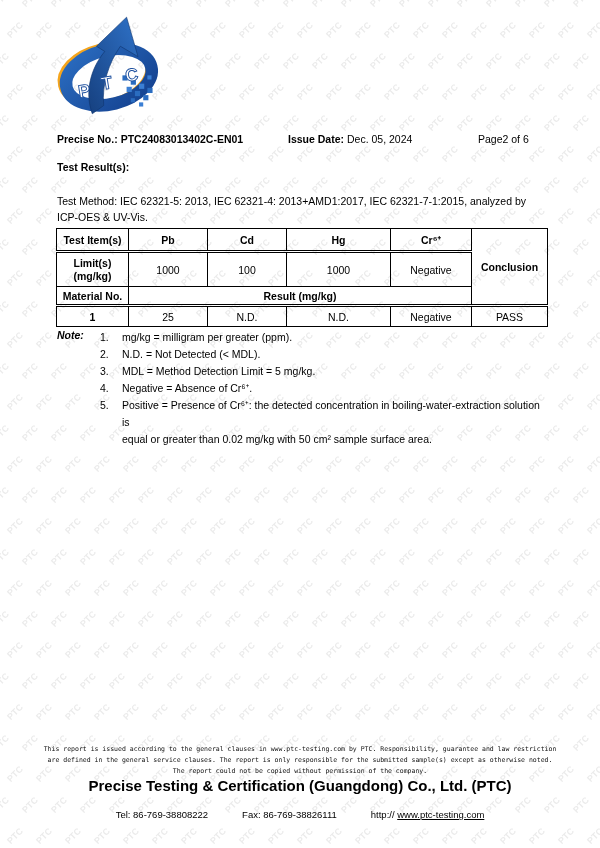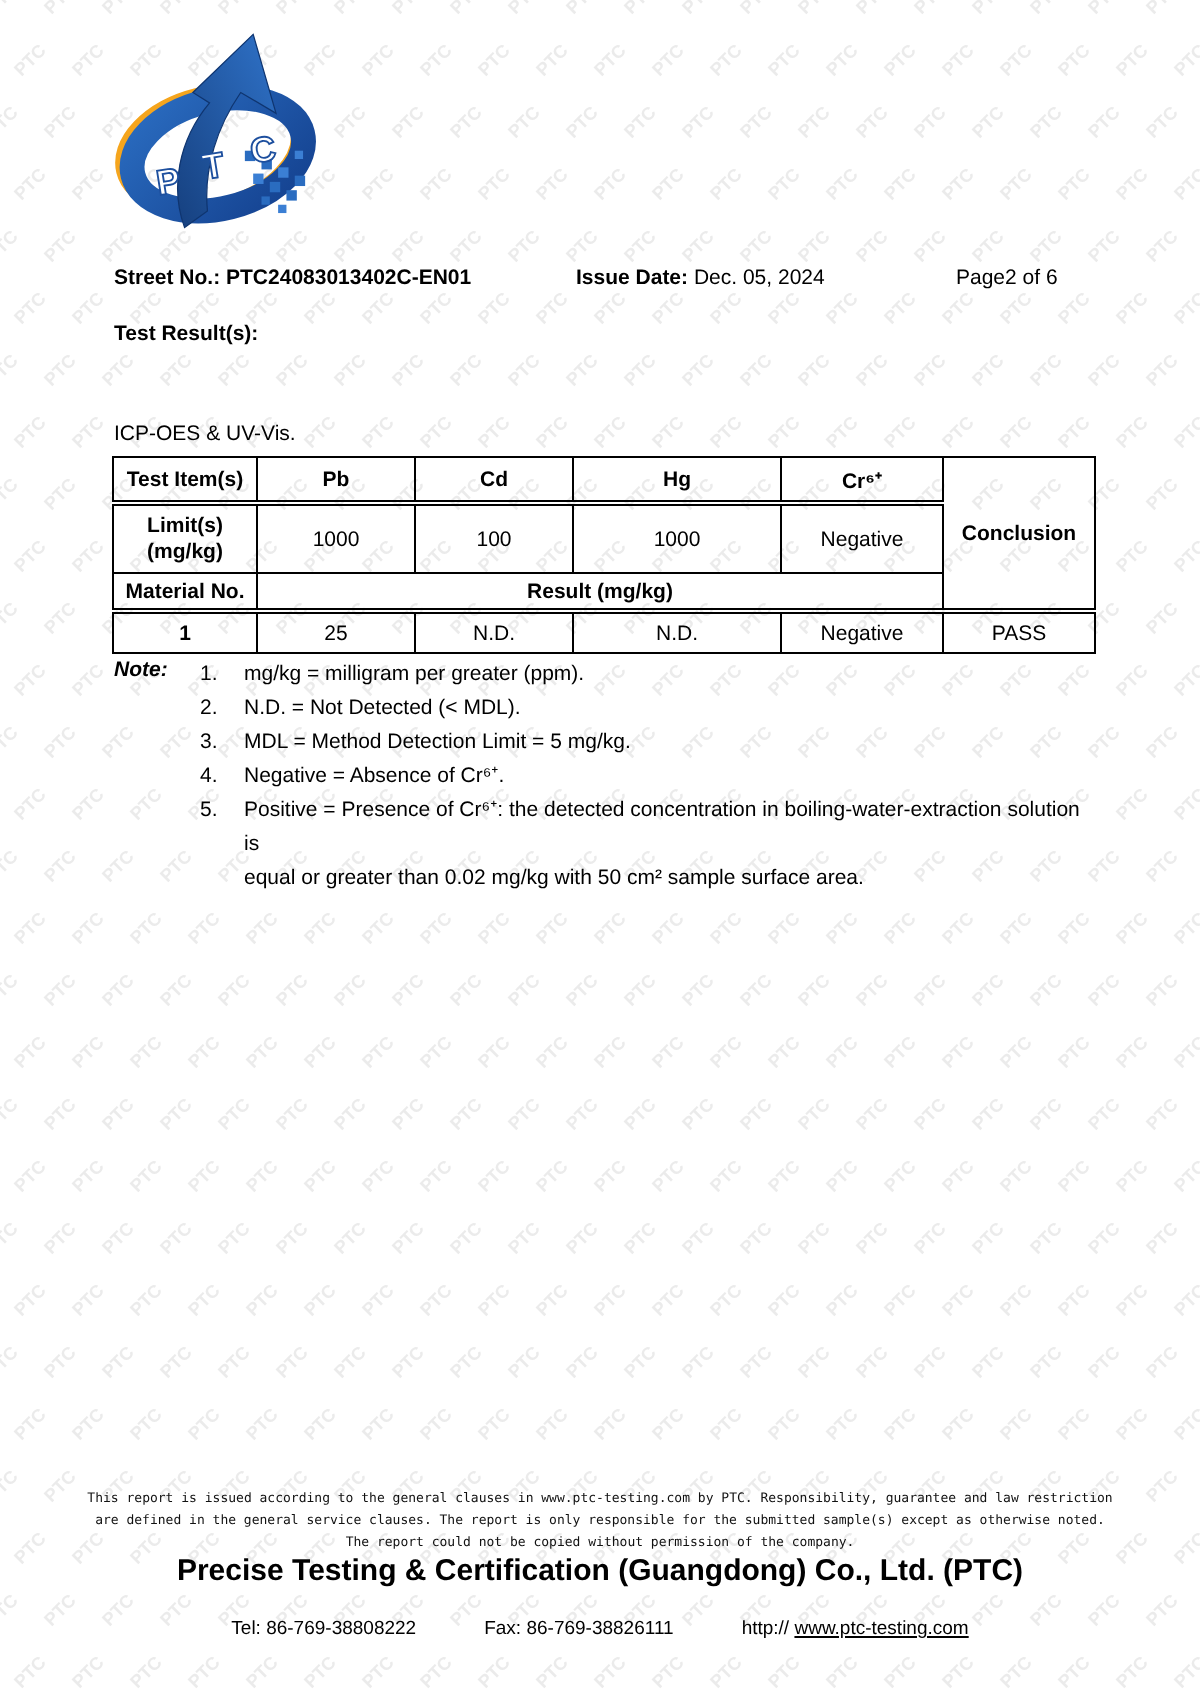--- a/index.html
+++ b/index.html
@@ -684,31 +684,32 @@
           <text x="23" y="77">P</text>
           <text x="46" y="73">T</text>
           <text x="70" y="69">C</text>
         </g>
       </svg>
     </div>
 
 
     <div class="hdr">
       <div class="hdr-report">
-        <span>Street No.:</span>
+        <span>Precise No.:</span>
         <span>PTC24083013402C-EN01</span>
       </div>
       <div class="hdr-issue">
         <span class="lbl">Issue Date:</span>
         <span>Dec. 05, 2024</span>
       </div>
       <div class="hdr-page">Page2 of 6</div>
     </div>
 
     <div class="ts-heading">Test Result(s):</div>
+    <div class="ts-m1">Test Method: IEC 62321-5: 2013, IEC 62321-4: 2013+AMD1:2017, IEC 62321-7-1:2015, analyzed by</div>
     <div class="ts-m2">ICP-OES &amp; UV-Vis.</div>
 
     <table class="rtable">
       <colgroup>
         <col style="width:72px">
           <col style="width:79px">
           <col style="width:79px">
         <col style="width:104px">
           <col style="width:81px">
           <col style="width:76px">

